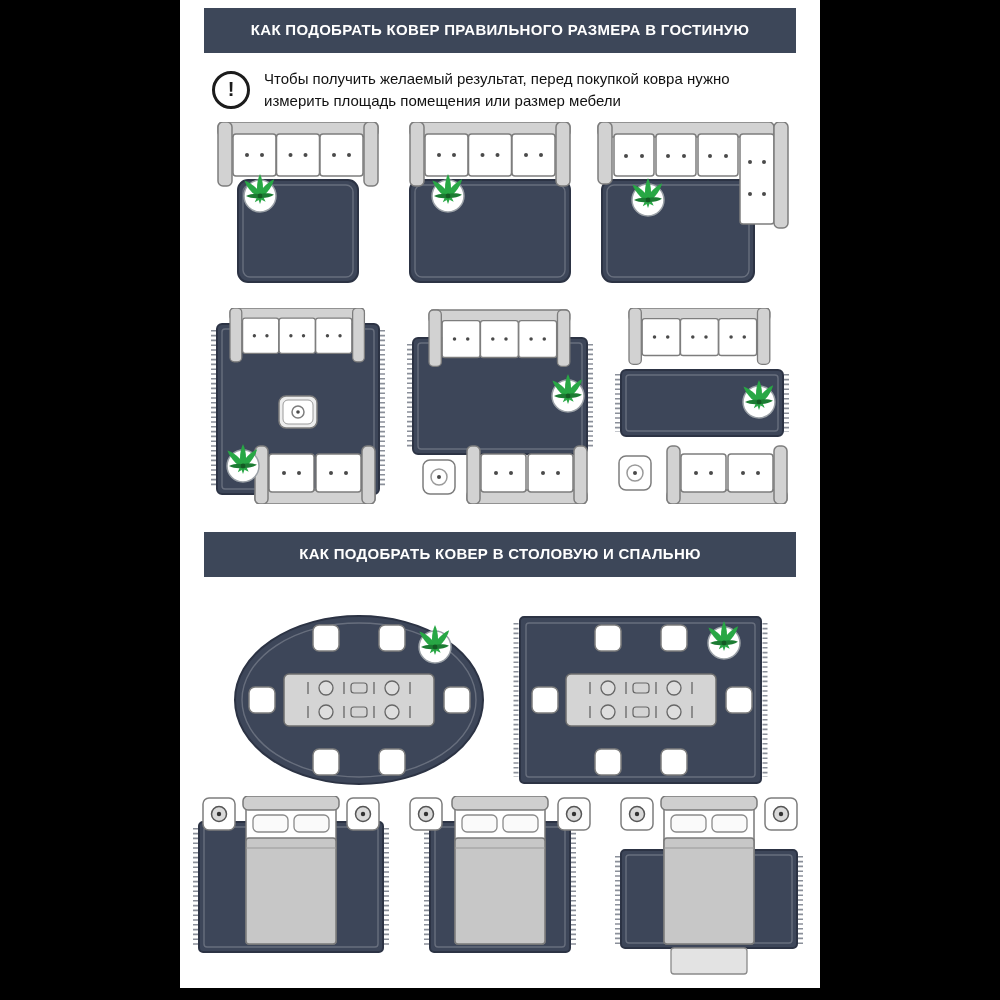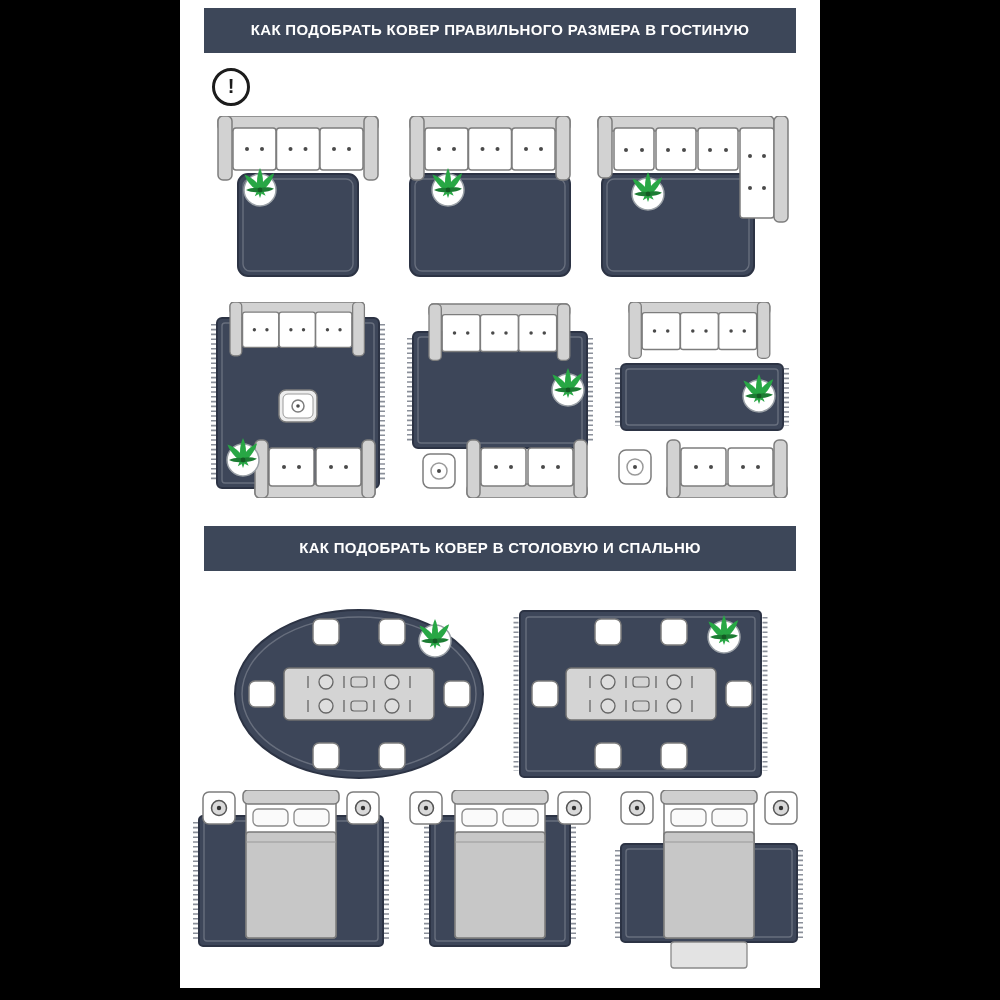--- a/index.html
+++ b/index.html
@@ -142,20 +142,21 @@
 </svg>
 
 <div class="content">
 
   <div class="section-header">КАК ПОДОБРАТЬ КОВЕР ПРАВИЛЬНОГО РАЗМЕРА В ГОСТИНУЮ</div>
 
   <div class="note">
     <div class="note-icon">
       <span>!</span>
     </div>
+    <div class="note-text">Чтобы получить желаемый результат, перед покупкой ковра нужно измерить площадь помещения или размер мебели</div>
   </div>
 
   <div class="diagram-row row1">
 
     <svg width="180" height="170" viewBox="0 0 180 170" xmlns:xlink="http://www.w3.org/1999/xlink">
       <rect class="rug" x="30" y="58" width="120" height="102" rx="10"></rect>
       <rect class="rugline" x="35" y="63" width="110" height="92" rx="7"></rect>
       <use href="#sofa3" xlink:href="#sofa3" transform="translate(10,0)"></use>
       <use href="#plant" xlink:href="#plant" transform="translate(52,74)"></use>
     </svg>

